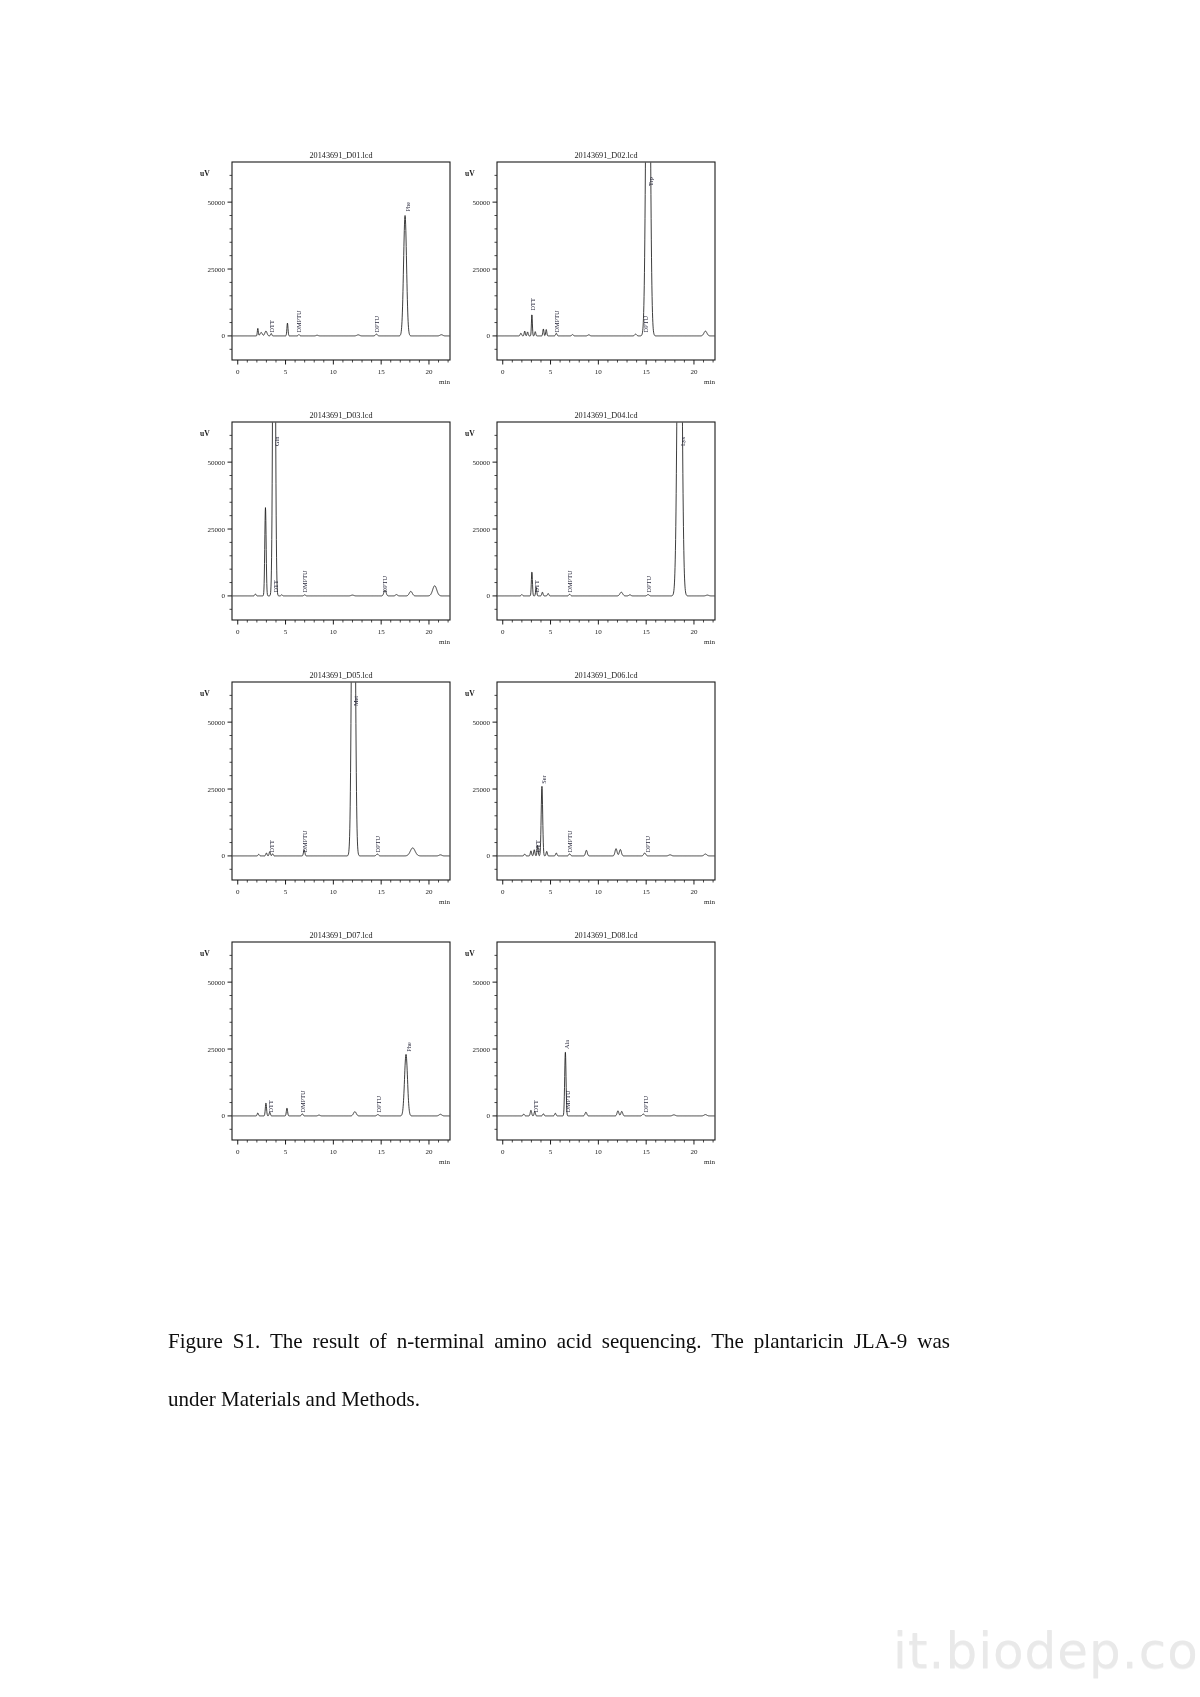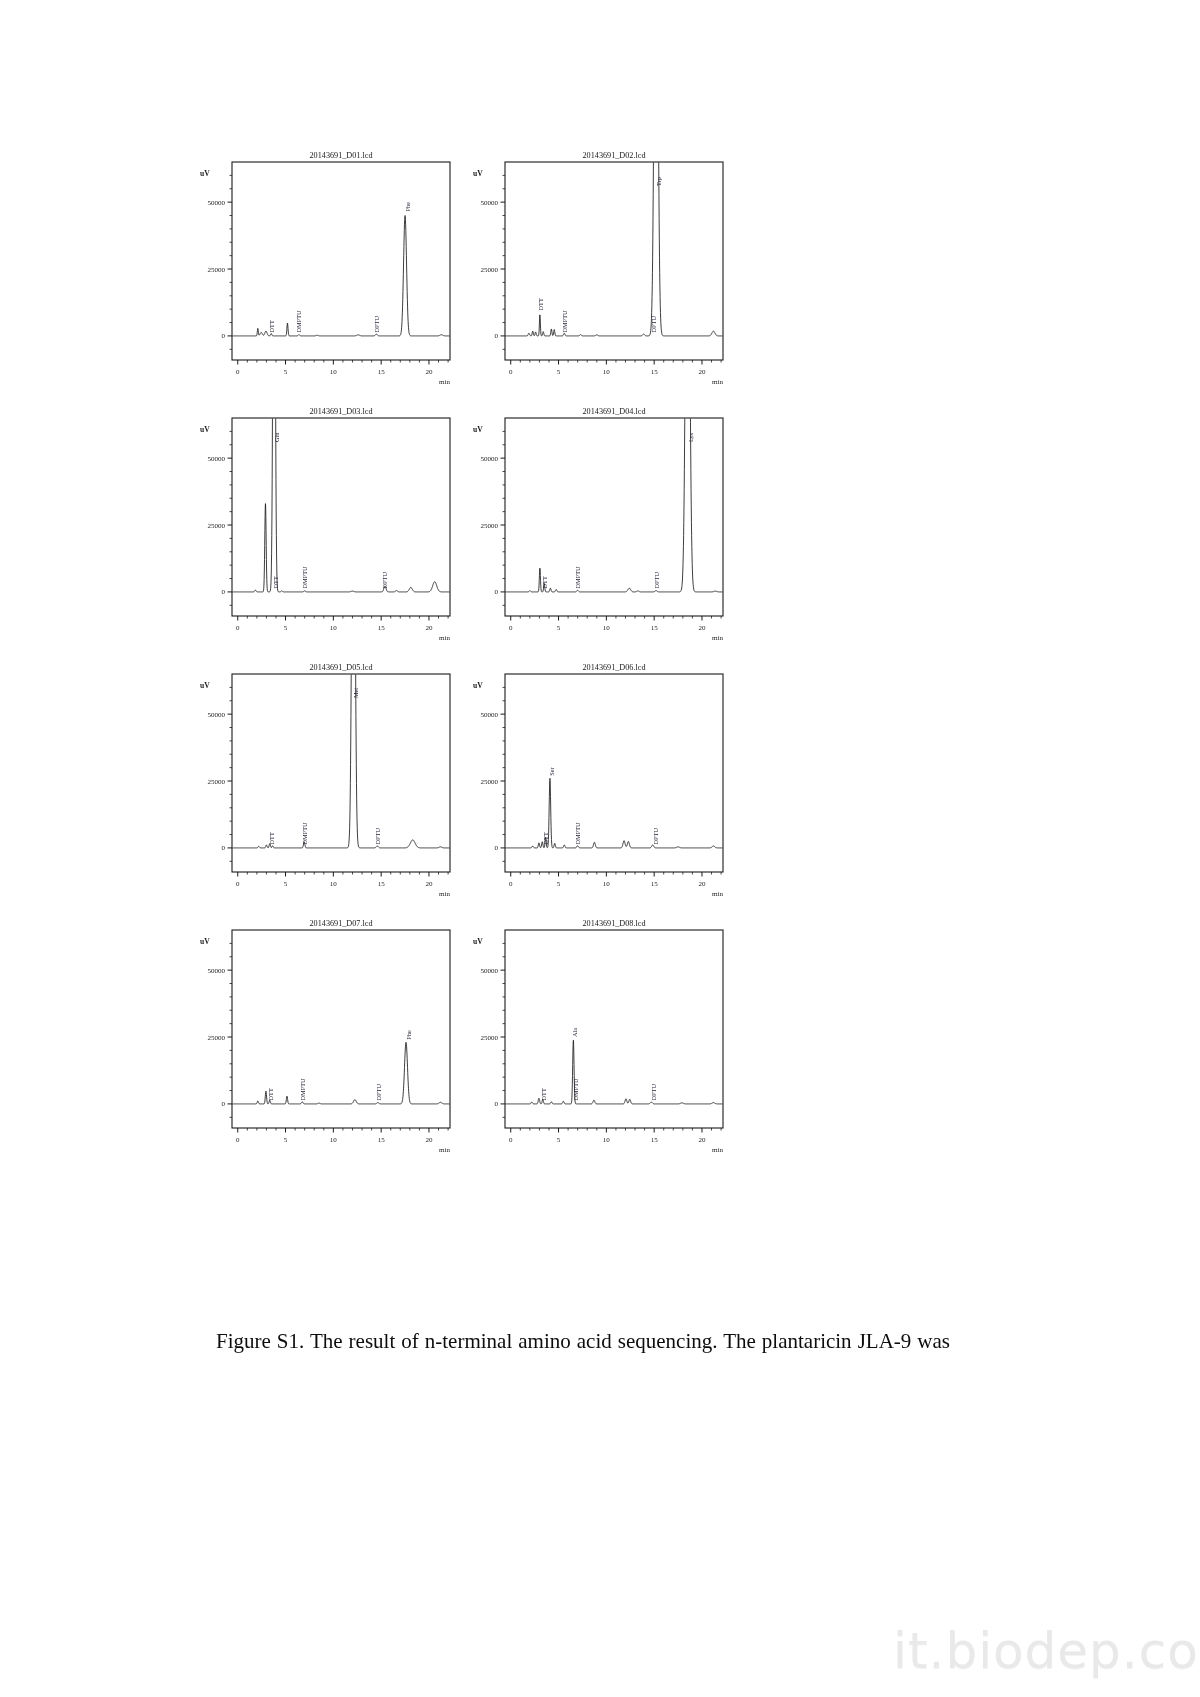--- a/index.html
+++ b/index.html
@@ -3,30 +3,30 @@
 <meta charset="utf-8">
 <style>
   html,body{margin:0;padding:0;}
   body{
     width:1200px;height:1697px;position:relative;background:#ffffff;
     font-family:"Liberation Serif",serif;color:#111;overflow:hidden;
   }
   #figure-grid{
     position:absolute;left:186px;top:146px;
     display:grid;grid-template-columns:265px 265px;grid-auto-rows:248px;
-    column-gap:0px;row-gap:12px;gap:8px;
+    column-gap:0px;row-gap:12px;
   }
   .panel{width:272px;height:248px;position:relative;}
   .panel svg{display:block;}
   #caption{
     position:absolute;left:168px;top:1312px;width:782px;
     font-size:21px;line-height:58px;color:#0d0d0d;
   }
   .cap-line{white-space:nowrap;}
-  .cap-just{white-space:normal;text-align:justify;text-align-last:justify;margin-left:48px;}
+  .cap-just{white-space:normal;text-align:justify;text-align-last:justify;}
   #watermark{
     position:absolute;left:893px;top:1622px;
     font-family:"DejaVu Sans","Liberation Sans",sans-serif;
     font-size:50px;color:#e9e9e9;letter-spacing:1px;
     text-shadow:0 1px 0 #f4f4f4;
     user-select:none;
   }
 </style>
 </head>
 <body>
@@ -517,15 +517,16 @@
         <text x="87.4017543859649" y="186.44054054054055" text-anchor="start" font-size="6.3" font-family="Liberation Serif, serif" fill="#26263a" transform="rotate(-90 87.4017543859649 186.44054054054055)">DTT</text>
         <text x="119.43245614035087" y="186.44054054054055" text-anchor="start" font-size="6.3" font-family="Liberation Serif, serif" fill="#26263a" transform="rotate(-90 119.43245614035087 186.44054054054055)">DMPTU</text>
         <text x="196.8798245614035" y="186.44054054054055" text-anchor="start" font-size="6.3" font-family="Liberation Serif, serif" fill="#26263a" transform="rotate(-90 196.8798245614035 186.44054054054055)">DPTU</text>
         <text x="118.47631578947367" y="123.02702702702702" text-anchor="start" font-size="6.3" font-family="Liberation Serif, serif" fill="#26263a" transform="rotate(-90 118.47631578947367 123.02702702702702)">Ala</text>
       </svg>
     </div>
   </div>
 
 <div id="caption">
   <div class="cap-line cap-just">Figure S1. The result of n-terminal amino acid sequencing. The plantaricin JLA-9 was</div>
+  <div class="cap-line">under Materials and Methods.</div>
 </div>
 
 <div id="watermark">it.biodep.com</div>
 
 </body></html>

